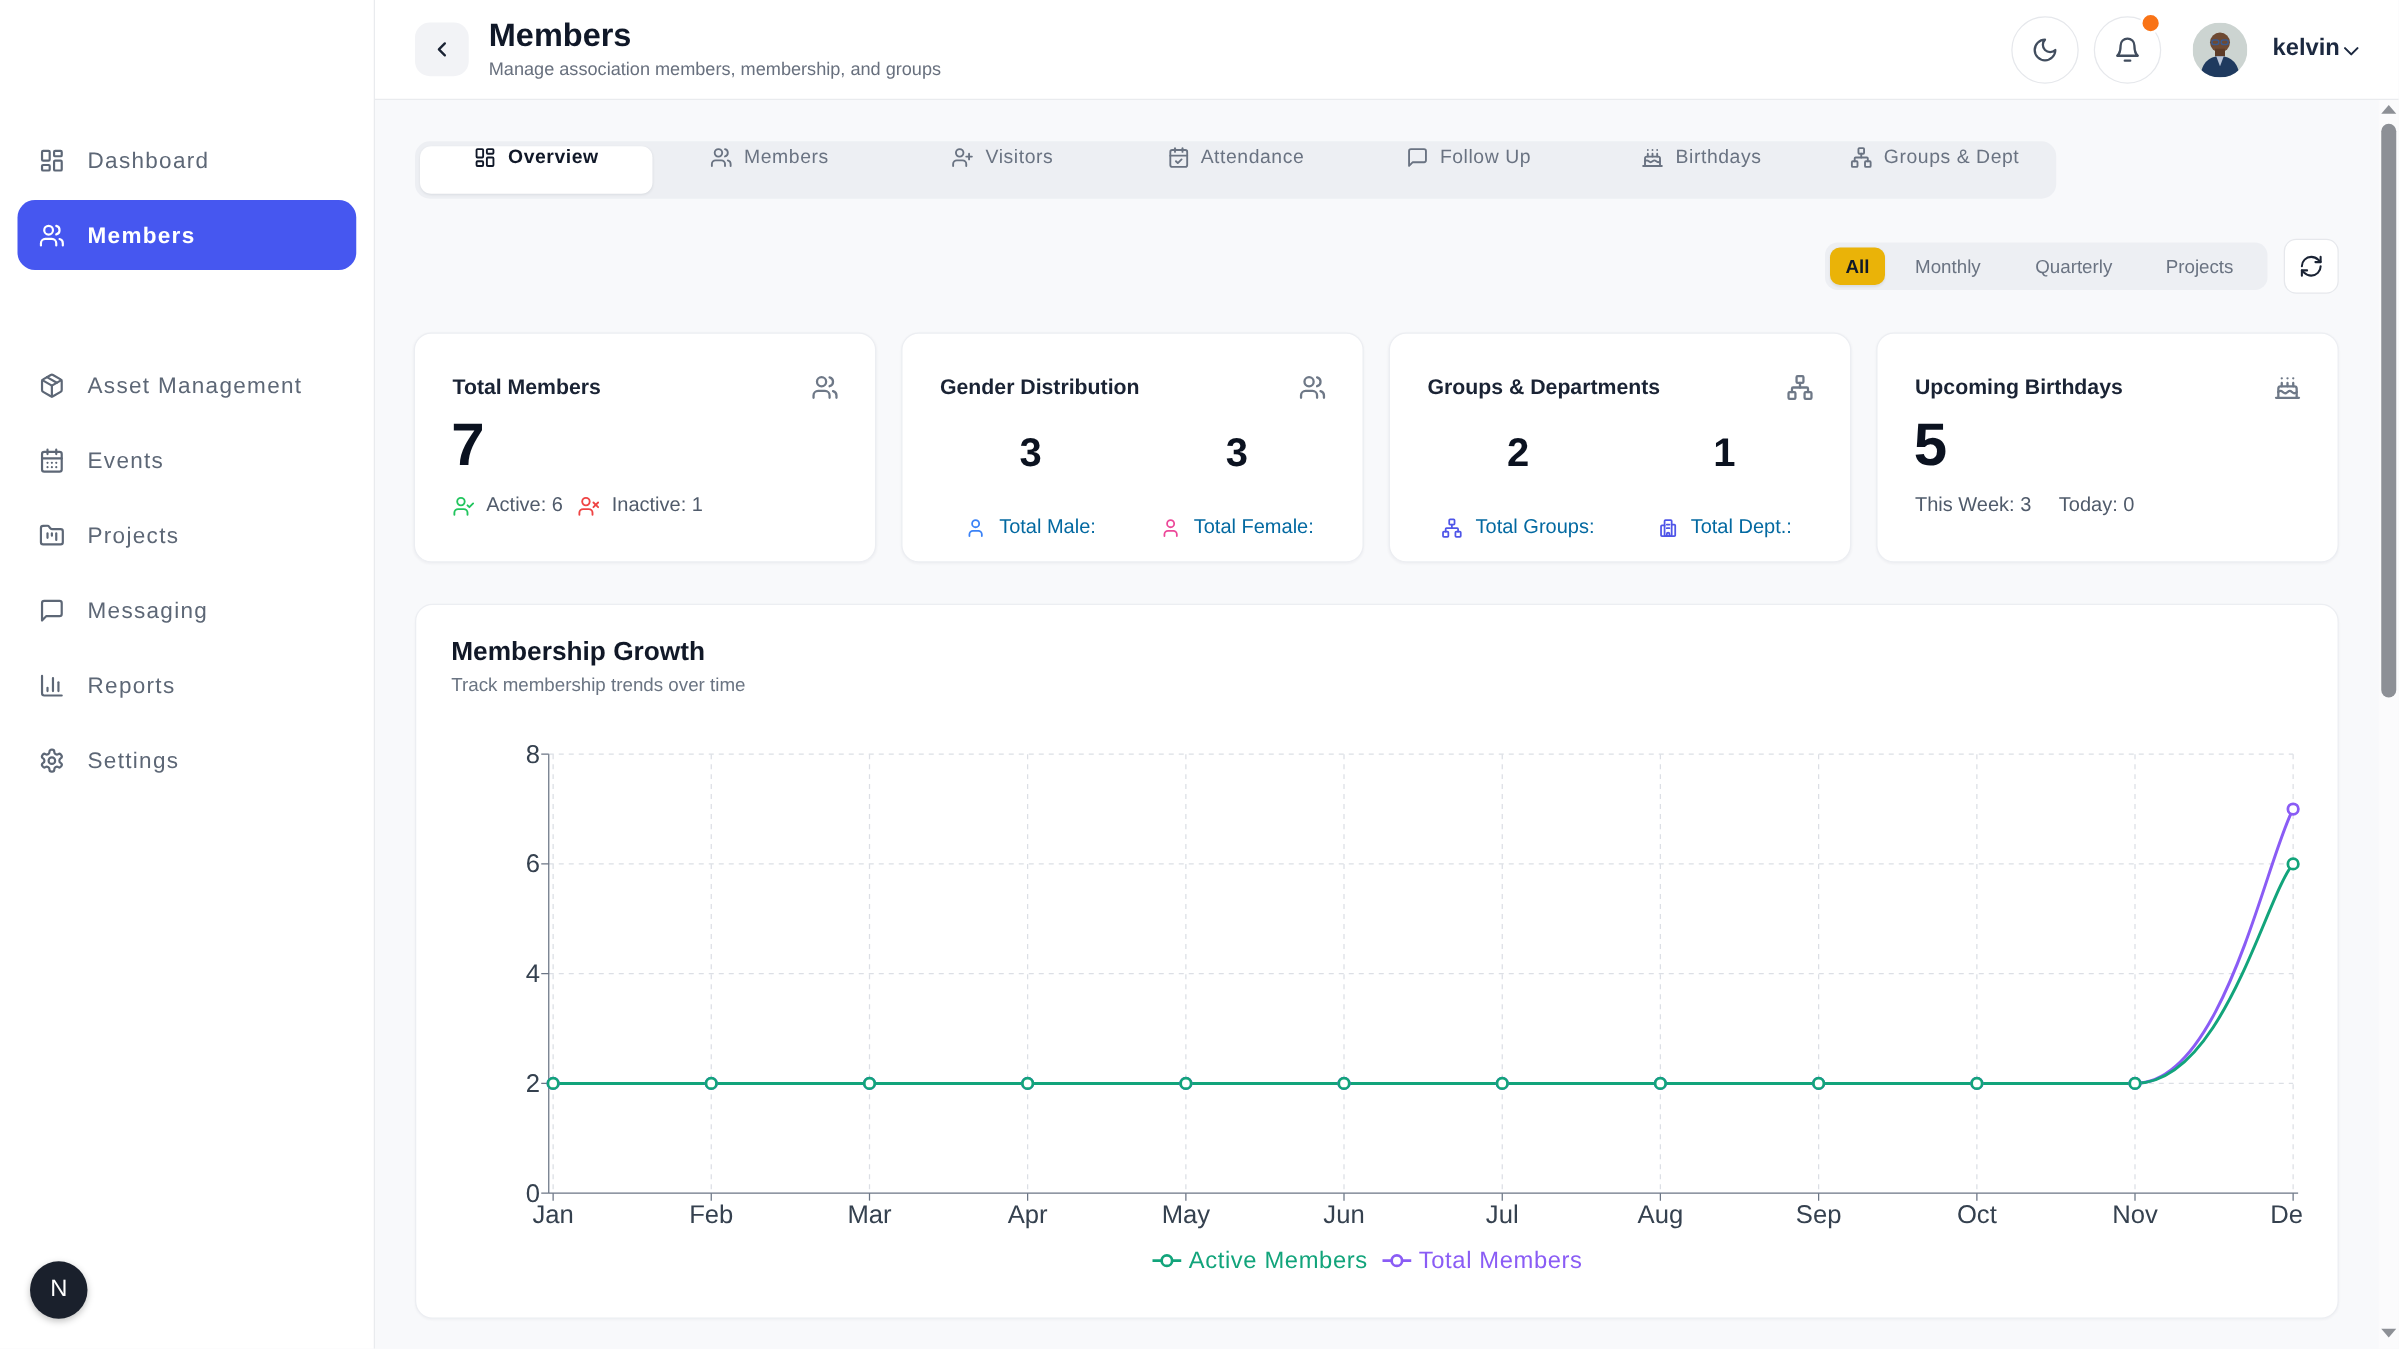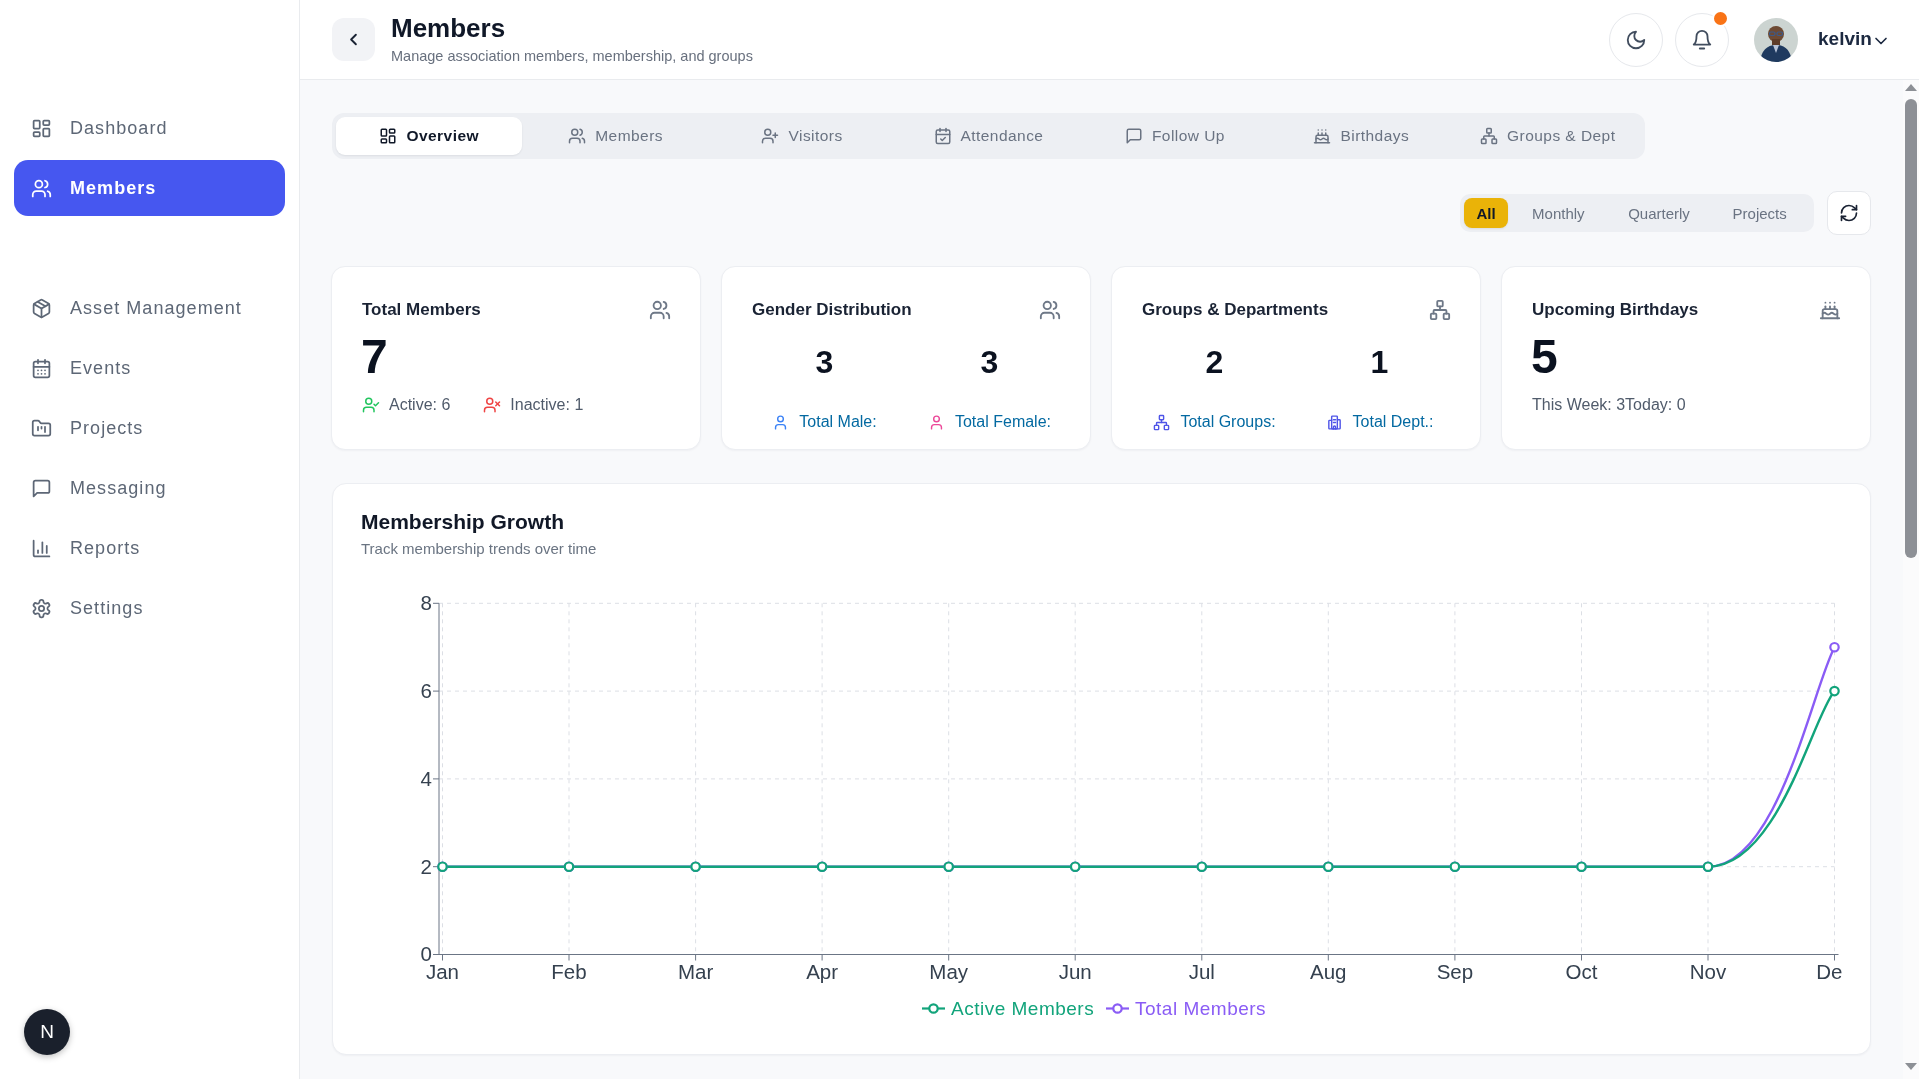--- a/index.html
+++ b/index.html
@@ -18,21 +18,21 @@
 
 .hdr{position:absolute;left:300px;top:0;width:1619px;height:80px;background:#fff;border-bottom:1px solid #e9ebee}
 .backbtn{position:absolute;left:332px;top:18px;width:43px;height:43px;border-radius:12px;background:#f2f3f6;display:flex;align-items:center;justify-content:center;color:#1a2334}
 .htitle{position:absolute;left:391px;top:13px;font-size:26px;font-weight:bold;color:#101828}
 .hsub{position:absolute;left:391px;top:48px;font-size:14.5px;color:#68707e}
 .cbtn{position:absolute;width:54px;height:54px;border-radius:50%;border:1px solid #e6e8ec;background:#fff;display:flex;align-items:center;justify-content:center;color:#414d5e}
 .odot{position:absolute;left:1712px;top:10px;width:17px;height:17px;border-radius:50%;background:#f97316;border:2px solid #fff}
 .uname{position:absolute;left:1818px;top:28px;font-size:19px;font-weight:bold;color:#1c2940}
 
 .tabs{position:absolute;left:332px;top:113px;width:1313px;height:46px;background:#edeff3;border-radius:12px;display:flex;padding:4px}
-.tab{flex:1;display:flex;align-items:center;justify-content:center;color:#6a7382;font-size:15.5px;letter-spacing:.45px}
+.tab{flex:1;display:flex;align-items:flex-start;justify-content:center;color:#6a7382;font-size:15.5px;letter-spacing:.45px}
 .tab svg{width:18px;height:18px;margin-right:9px}
 .tab.active{background:#fff;border-radius:9px;color:#101828;font-weight:bold;box-shadow:0 1px 2px rgba(16,24,40,.08)}
 
 .seg{position:absolute;left:1460px;top:194px;width:354px;height:38px;background:#edeff3;border-radius:10px;display:flex;align-items:center;padding:4px;font-size:15px;color:#6a7382}
 .seg .on{background:#eab308;border-radius:8px;height:30px;display:flex;align-items:center;justify-content:center;width:44px;color:#101828;font-weight:bold;box-shadow:0 1px 2px rgba(16,24,40,.08)}
 .seg .off{flex:1;text-align:center}
 .refbtn{position:absolute;left:1827px;top:191px;width:44px;height:44px;border-radius:10px;border:1px solid #e6e8ec;background:#fff;display:flex;align-items:center;justify-content:center;color:#1a2334}
 
 .card{position:absolute;top:266px;width:370px;height:184px;background:#fff;border:1px solid #eceef2;border-radius:14px;box-shadow:0 1px 2px rgba(16,24,40,.04)}
 .chead{position:absolute;left:30px;top:33px;font-size:17px;font-weight:bold;color:#1a2334}
@@ -240,21 +240,21 @@
         <path d="M22 21v-2a4 4 0 0 0-3-3.87"></path>
         <path d="M16 3.13a4 4 0 0 1 0 7.75"></path>
       </svg></div>
   <div class="bignum">7</div>
   <div class="cfoot">
     <svg class="ic" viewBox="0 0 24 24" style="color:#22c55e">
         <path d="M16 21v-2a4 4 0 0 0-4-4H6a4 4 0 0 0-4 4v2"></path>
         <circle cx="9" cy="7" r="4"></circle>
         <polyline points="16 11 18 13 22 9"></polyline>
       </svg>
-    <span style="margin-right:33px">Active: 6</span>
+    <span style="margin-right:12px">Active: 6</span>
     <svg class="ic" viewBox="0 0 24 24" style="color:#ef4444">
         <path d="M16 21v-2a4 4 0 0 0-4-4H6a4 4 0 0 0-4 4v2"></path>
         <circle cx="9" cy="7" r="4"></circle>
         <line x1="17" x2="22" y1="8" y2="13"></line>
         <line x1="22" x2="17" y1="8" y2="13"></line>
       </svg>
     <span>Inactive: 1</span>
   </div>
 </div>
 
@@ -325,21 +325,21 @@
         <path d="M2 21h20"></path>
         <path d="M7 8v3"></path>
         <path d="M12 8v3"></path>
         <path d="M17 8v3"></path>
         <path d="M7 4h.01"></path>
         <path d="M12 4h.01"></path>
         <path d="M17 4h.01"></path>
       </svg></div>
   <div class="bignum">5</div>
   <div class="cfoot" style="color:#505b6b">
-    <span style="">This Week: 3</span>
+    <span style="margin-right:22px">This Week: 3</span>
     <span>Today: 0</span>
   </div>
 </div>
 
 <div class="chartcard"></div>
 <div class="ctitle">Membership Growth</div>
 <div class="csub">Track membership trends over time</div>
 <svg class="abs" style="left:340px;top:560px" width="1503" height="480" viewBox="0 0 1503 480">
 <line x1="102.5" y1="43.3" x2="102.5" y2="394.5" stroke="#dcdfe5" stroke-dasharray="4 4"></line>
 <line x1="229.0" y1="43.3" x2="229.0" y2="394.5" stroke="#dcdfe5" stroke-dasharray="4 4"></line>

